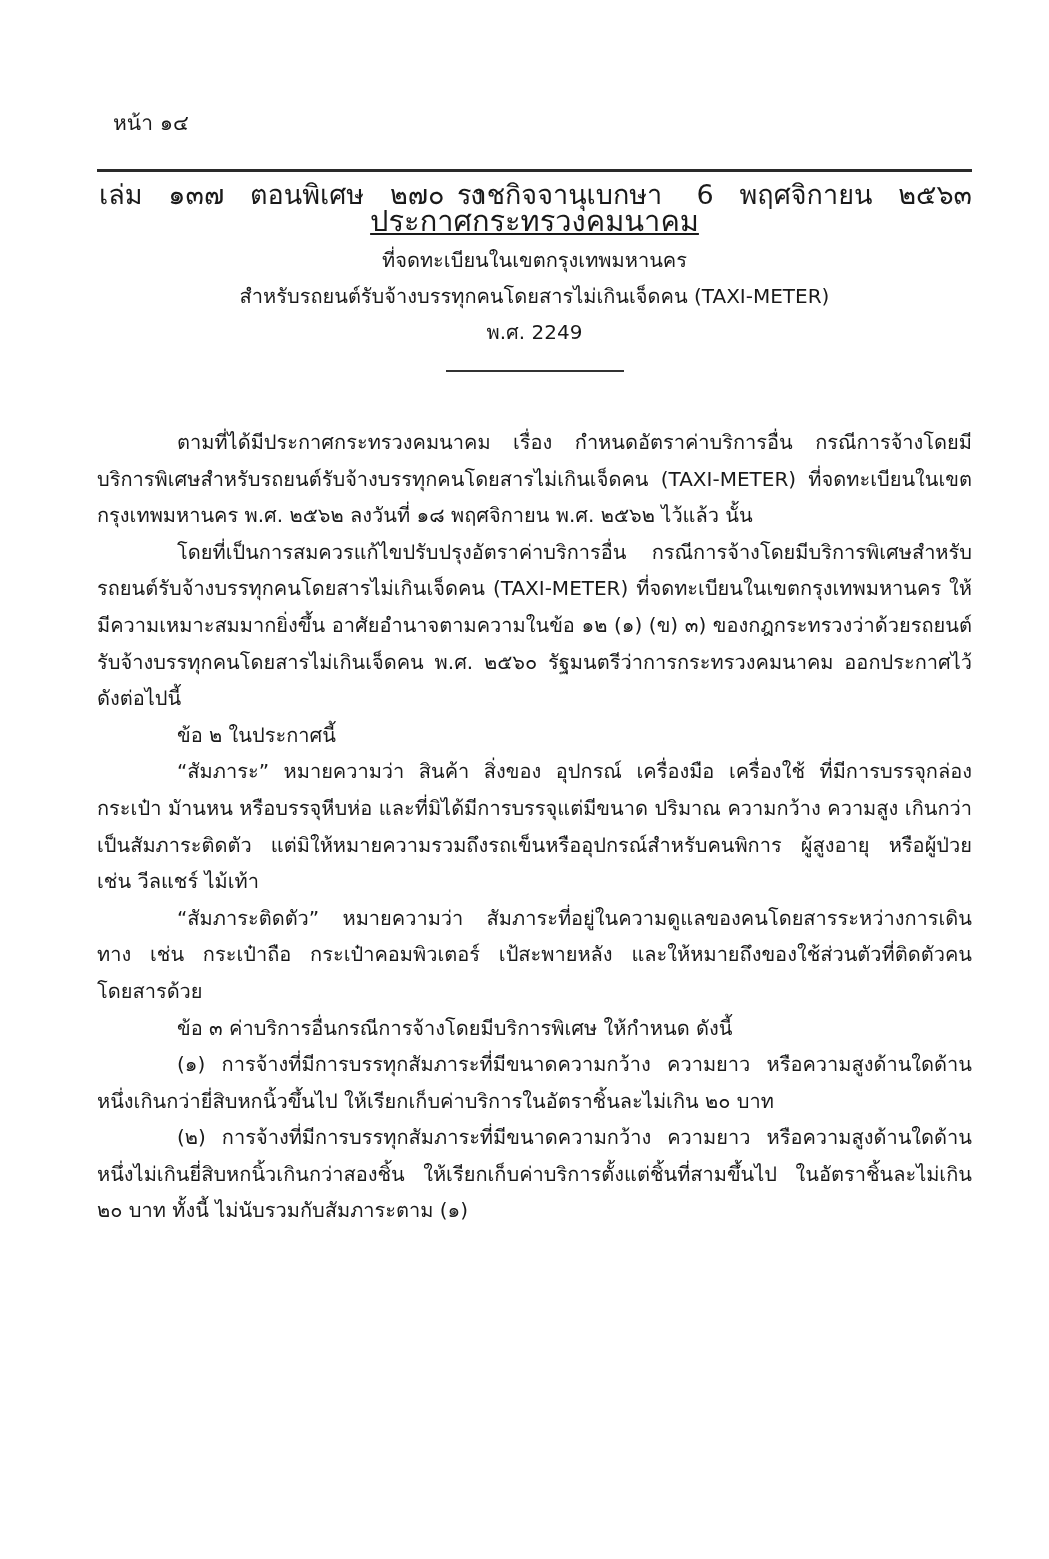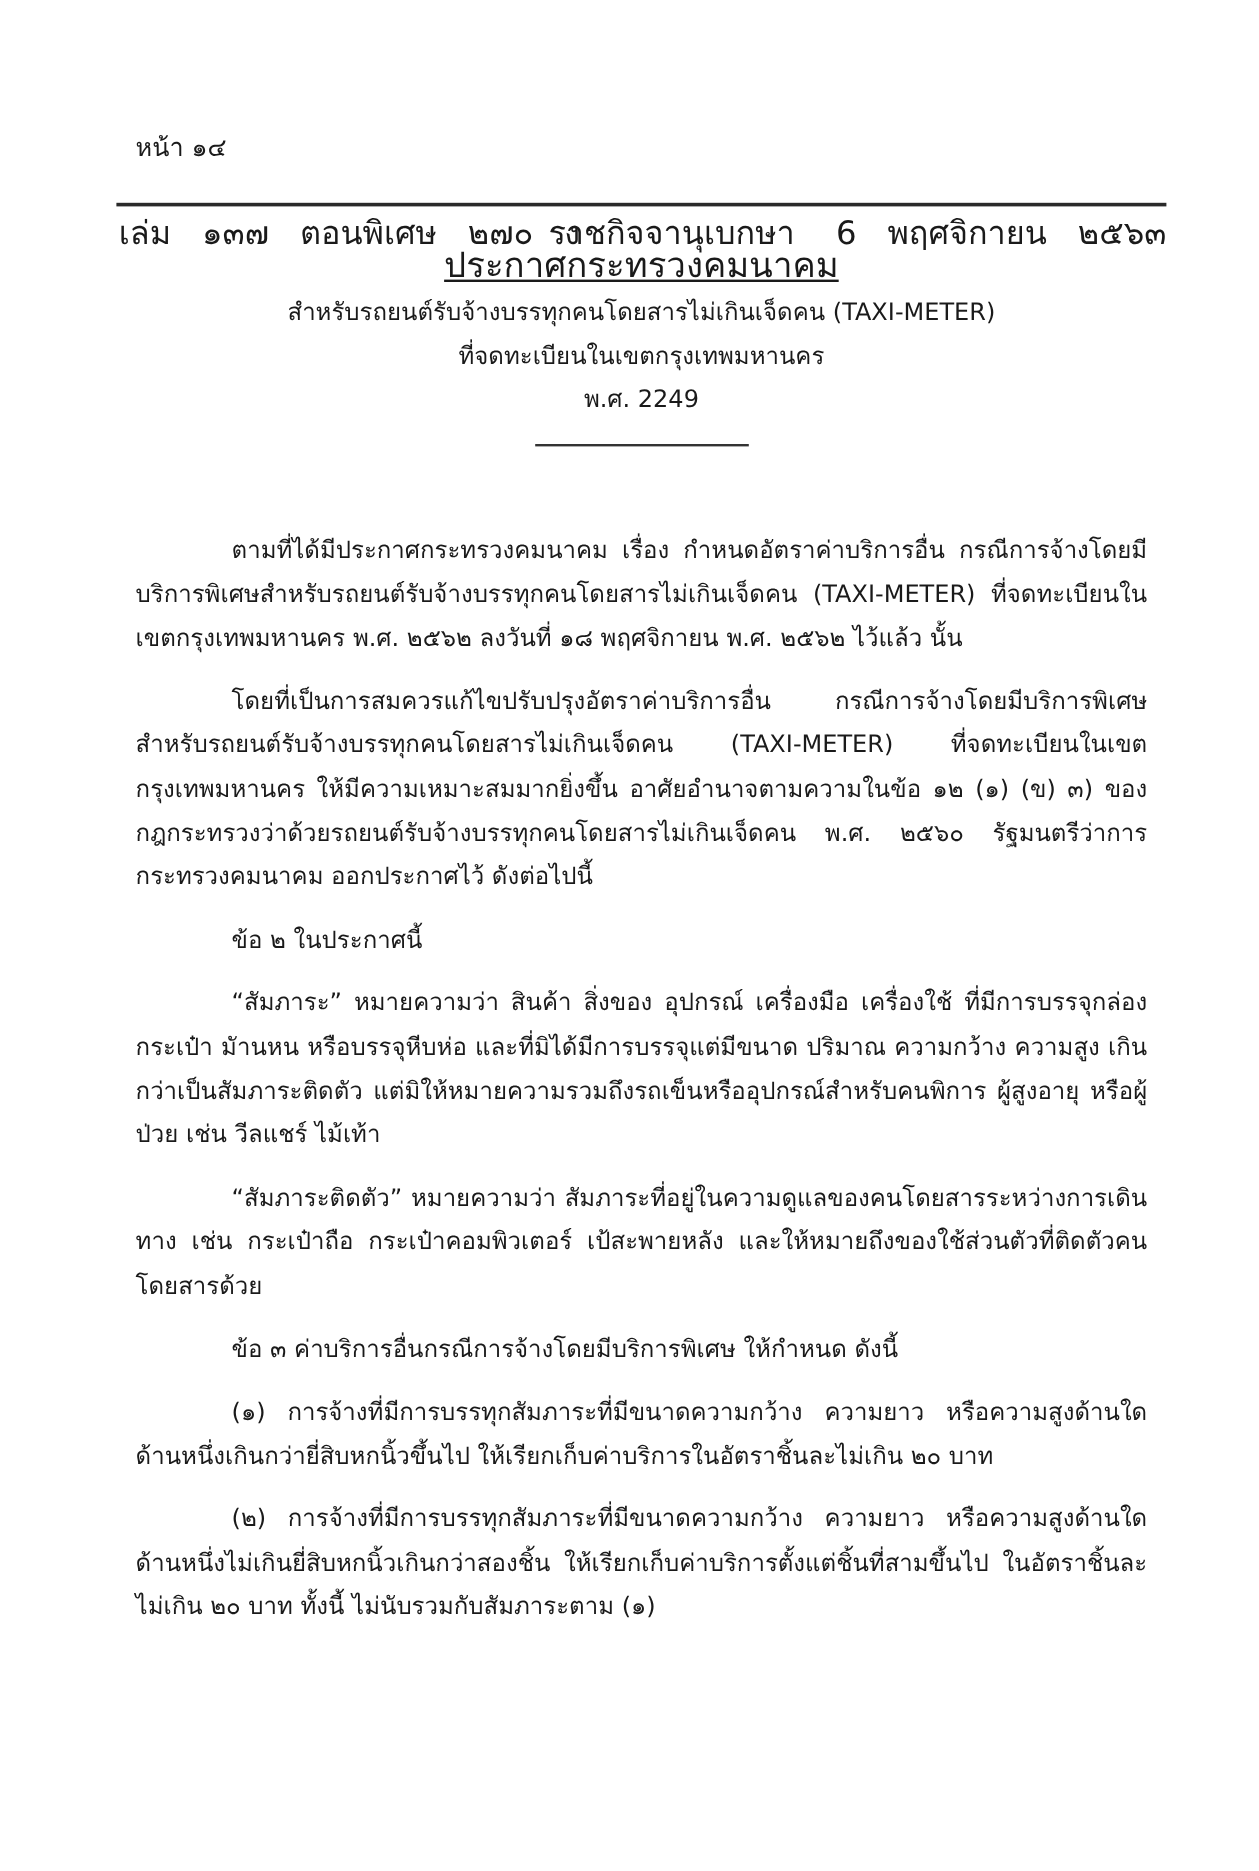--- a/index.html
+++ b/index.html
@@ -80,43 +80,43 @@
     .body-text {
       position: absolute;
       top: 424px;
       left: 0;
       width: 875px;
       font-size: 20px;
       line-height: 36.6px;
       text-align: justify;
     }
     .para {
-      margin: 16px;
+      margin: 0;
       text-indent: 80px;
     }
   </style>
 </head>
 <body>
 
 <div class="page">
 
   <div class="page-number">หน้า   ๑๔</div>
 
   <div class="running-header">
     <span class="rh-left">เล่ม   ๑๓๗   ตอนพิเศษ   ๒๗๐   ง</span>
     <span class="rh-center">ราชกิจจานุเบกษา</span>
     <span class="rh-right">6   พฤศจิกายน   ๒๕๖๓</span>
   </div>
 
   <div class="header-rule"></div>
 
   <div class="title-block">
     <h1 class="doc-title">ประกาศกระทรวงคมนาคม</h1>
+    <p class="subject-line">ที่จดทะเบียนในเขตกรุงเทพมหานคร</p>
     <p class="subject-line">สำหรับรถยนต์รับจ้างบรรทุกคนโดยสารไม่เกินเจ็ดคน  (TAXI-METER)</p>
-    <p class="subject-line">ที่จดทะเบียนในเขตกรุงเทพมหานคร</p>
     <p class="subject-line">พ.ศ.  2249</p>
     <div class="title-rule"></div>
   </div>
 
   <div class="body-text">
     <p class="para">ตามที่ได้มีประกาศกระทรวงคมนาคม เรื่อง กำหนดอัตราค่าบริการอื่น กรณีการจ้างโดยมีบริการพิเศษสำหรับรถยนต์รับจ้างบรรทุกคนโดยสารไม่เกินเจ็ดคน (TAXI-METER) ที่จดทะเบียนในเขตกรุงเทพมหานคร พ.ศ. ๒๕๖๒ ลงวันที่ ๑๘ พฤศจิกายน พ.ศ. ๒๕๖๒ ไว้แล้ว นั้น</p>
     <p class="para">โดยที่เป็นการสมควรแก้ไขปรับปรุงอัตราค่าบริการอื่น กรณีการจ้างโดยมีบริการพิเศษสำหรับรถยนต์รับจ้างบรรทุกคนโดยสารไม่เกินเจ็ดคน (TAXI-METER) ที่จดทะเบียนในเขตกรุงเทพมหานคร ให้มีความเหมาะสมมากยิ่งขึ้น อาศัยอำนาจตามความในข้อ ๑๒ (๑) (ข) ๓) ของกฎกระทรวงว่าด้วยรถยนต์รับจ้างบรรทุกคนโดยสารไม่เกินเจ็ดคน พ.ศ. ๒๕๖๐ รัฐมนตรีว่าการกระทรวงคมนาคม ออกประกาศไว้ ดังต่อไปนี้</p>
     <p class="para">ข้อ ๒ ในประกาศนี้</p>
     <p class="para">“สัมภาระ” หมายความว่า สินค้า สิ่งของ อุปกรณ์ เครื่องมือ เครื่องใช้ ที่มีการบรรจุกล่อง กระเป๋า มัานหน หรือบรรจุหีบห่อ และที่มิได้มีการบรรจุแต่มีขนาด ปริมาณ ความกว้าง ความสูง เกินกว่าเป็นสัมภาระติดตัว แต่มิให้หมายความรวมถึงรถเข็นหรืออุปกรณ์สำหรับคนพิการ ผู้สูงอายุ หรือผู้ป่วย เช่น วีลแชร์ ไม้เท้า</p>
     <p class="para">“สัมภาระติดตัว” หมายความว่า สัมภาระที่อยู่ในความดูแลของคนโดยสารระหว่างการเดินทาง เช่น กระเป๋าถือ กระเป๋าคอมพิวเตอร์ เป้สะพายหลัง และให้หมายถึงของใช้ส่วนตัวที่ติดตัวคนโดยสารด้วย</p>

